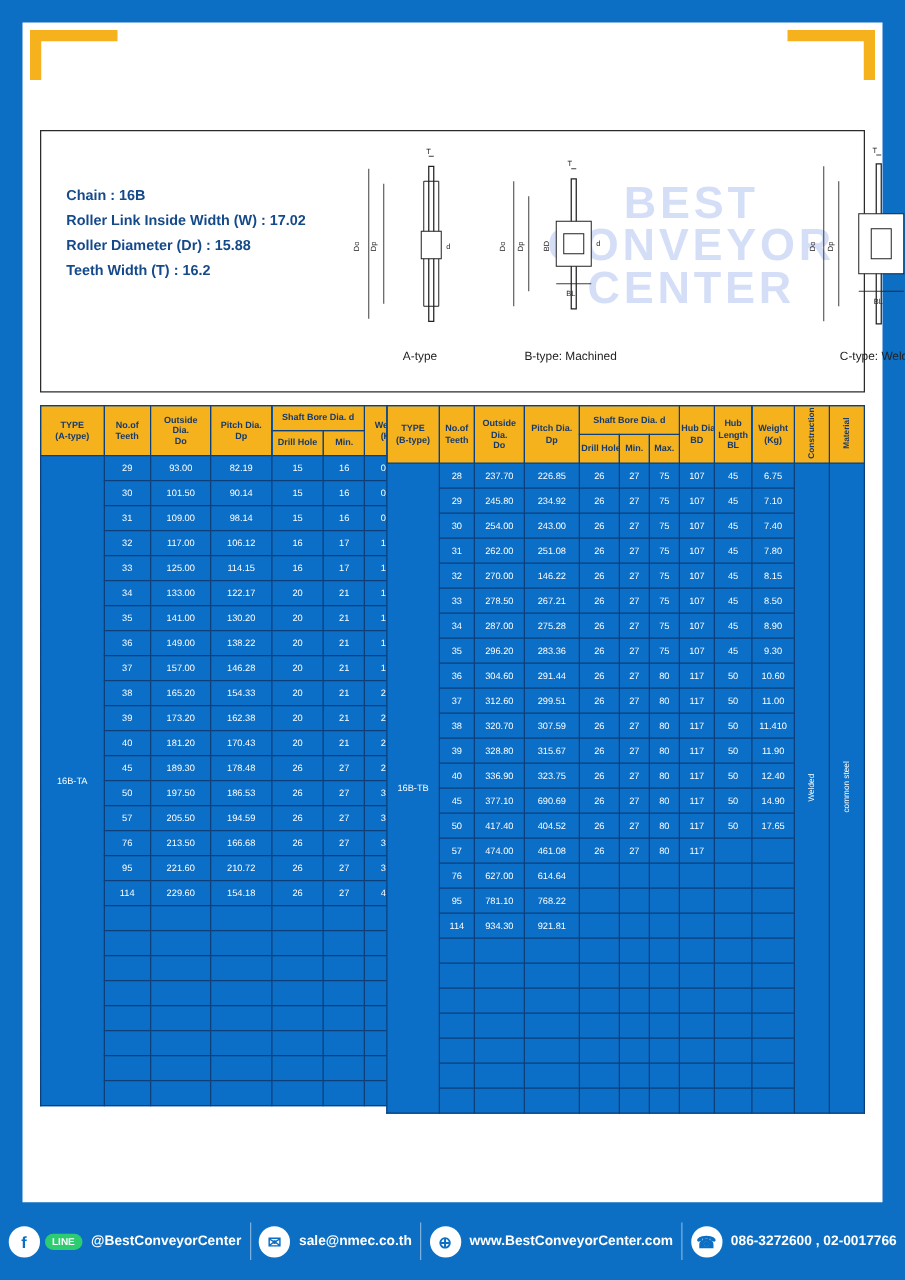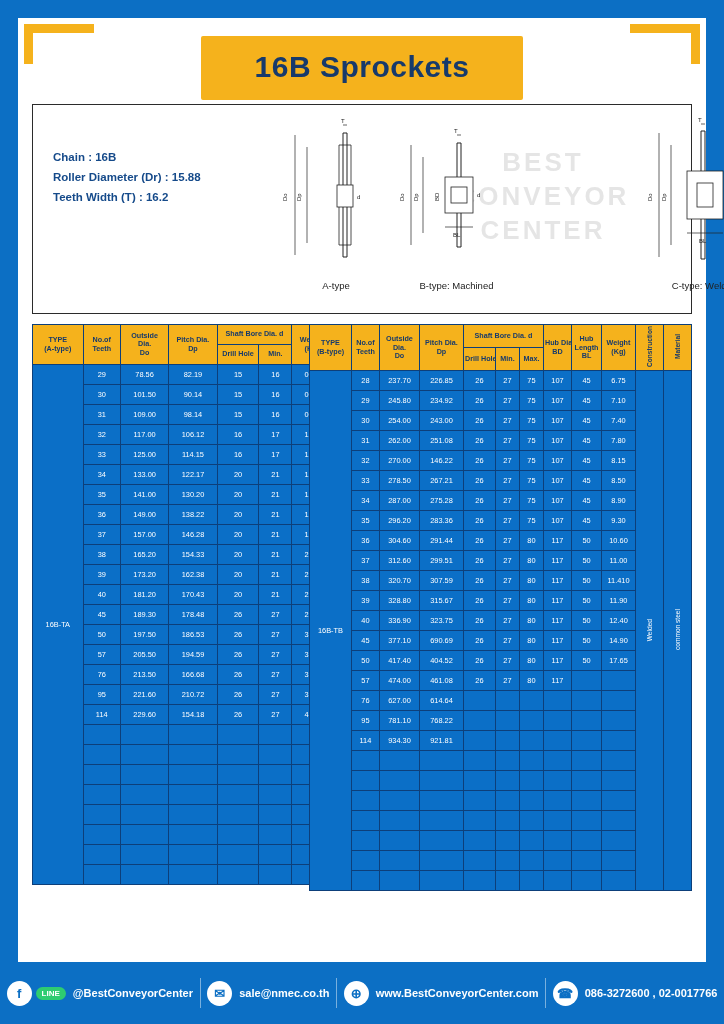--- a/index.html
+++ b/index.html
@@ -54,22 +54,22 @@
     background:#fff;
   }
   .spec-text {
     position:absolute; left:20px; top:42px;
     color:#154a8a; font-size:11.5px; font-weight:bold; line-height:20px;
   }
   .spec-text div { white-space:nowrap; }
 
   .draw-area { position:absolute; left:240px; top:6px; right:6px; bottom:4px; }
   .watermark {
-    position:absolute; left:120px; top:34px; width:300px; height:130px;
-    opacity:.18; color:#737373; font-weight:bold; font-size:26px;
+    position:absolute; left:130px; top:34px; width:300px; height:130px;
+    opacity:.18; color:#1d4ed8; font-weight:bold; font-size:36px;
     letter-spacing:3px; line-height:34px; text-align:center;
     pointer-events:none;
   }
   .fig { position:absolute; top:4px; height:176px; }
   .fig .cap {
     position:absolute; bottom:0; left:0; right:0;
     text-align:center; font-size:9.5px; color:#222;
   }
 
   
@@ -141,27 +141,25 @@
 
     <div class="corner c-tl">
         <i class="h"></i>
         <i class="v"></i>
       </div>
     <div class="corner c-tr">
         <i class="h"></i>
         <i class="v"></i>
       </div>
 
-    <div class="title-wrap">
-      <div class="title-box">16B Sprockets</div>
-    </div>
 
     <div class="spec-panel">
       <div class="spec-text">
         <div>Chain :  16B</div>
+        <div>Roller Link Inside Width (W) :  17.02</div>
         <div>Roller Diameter (Dr) :  15.88</div>
         <div>Teeth Width (T) :  16.2</div>
       </div>
 
       <div class="draw-area">
         <div class="watermark">
           <div>BEST</div>
           <div>CONVEYOR</div>
           <div>CENTER</div>
         </div>
@@ -261,21 +259,21 @@
           </tr>
           <tr>
             <th>Drill Hole</th>
             <th>Min.</th>
           </tr>
         </thead>
         <tbody>
             <tr>
               <td rowspan="26">16B-TA</td>
               <td>29</td>
-              <td>78.56</td>
+              <td>93.00</td>
               <td>82.19</td>
               <td>15</td>
               <td>16</td>
               <td>0.60</td>
             </tr>
             <tr>
               <td>30</td>
               <td>101.50</td>
               <td>90.14</td>
               <td>15</td>

